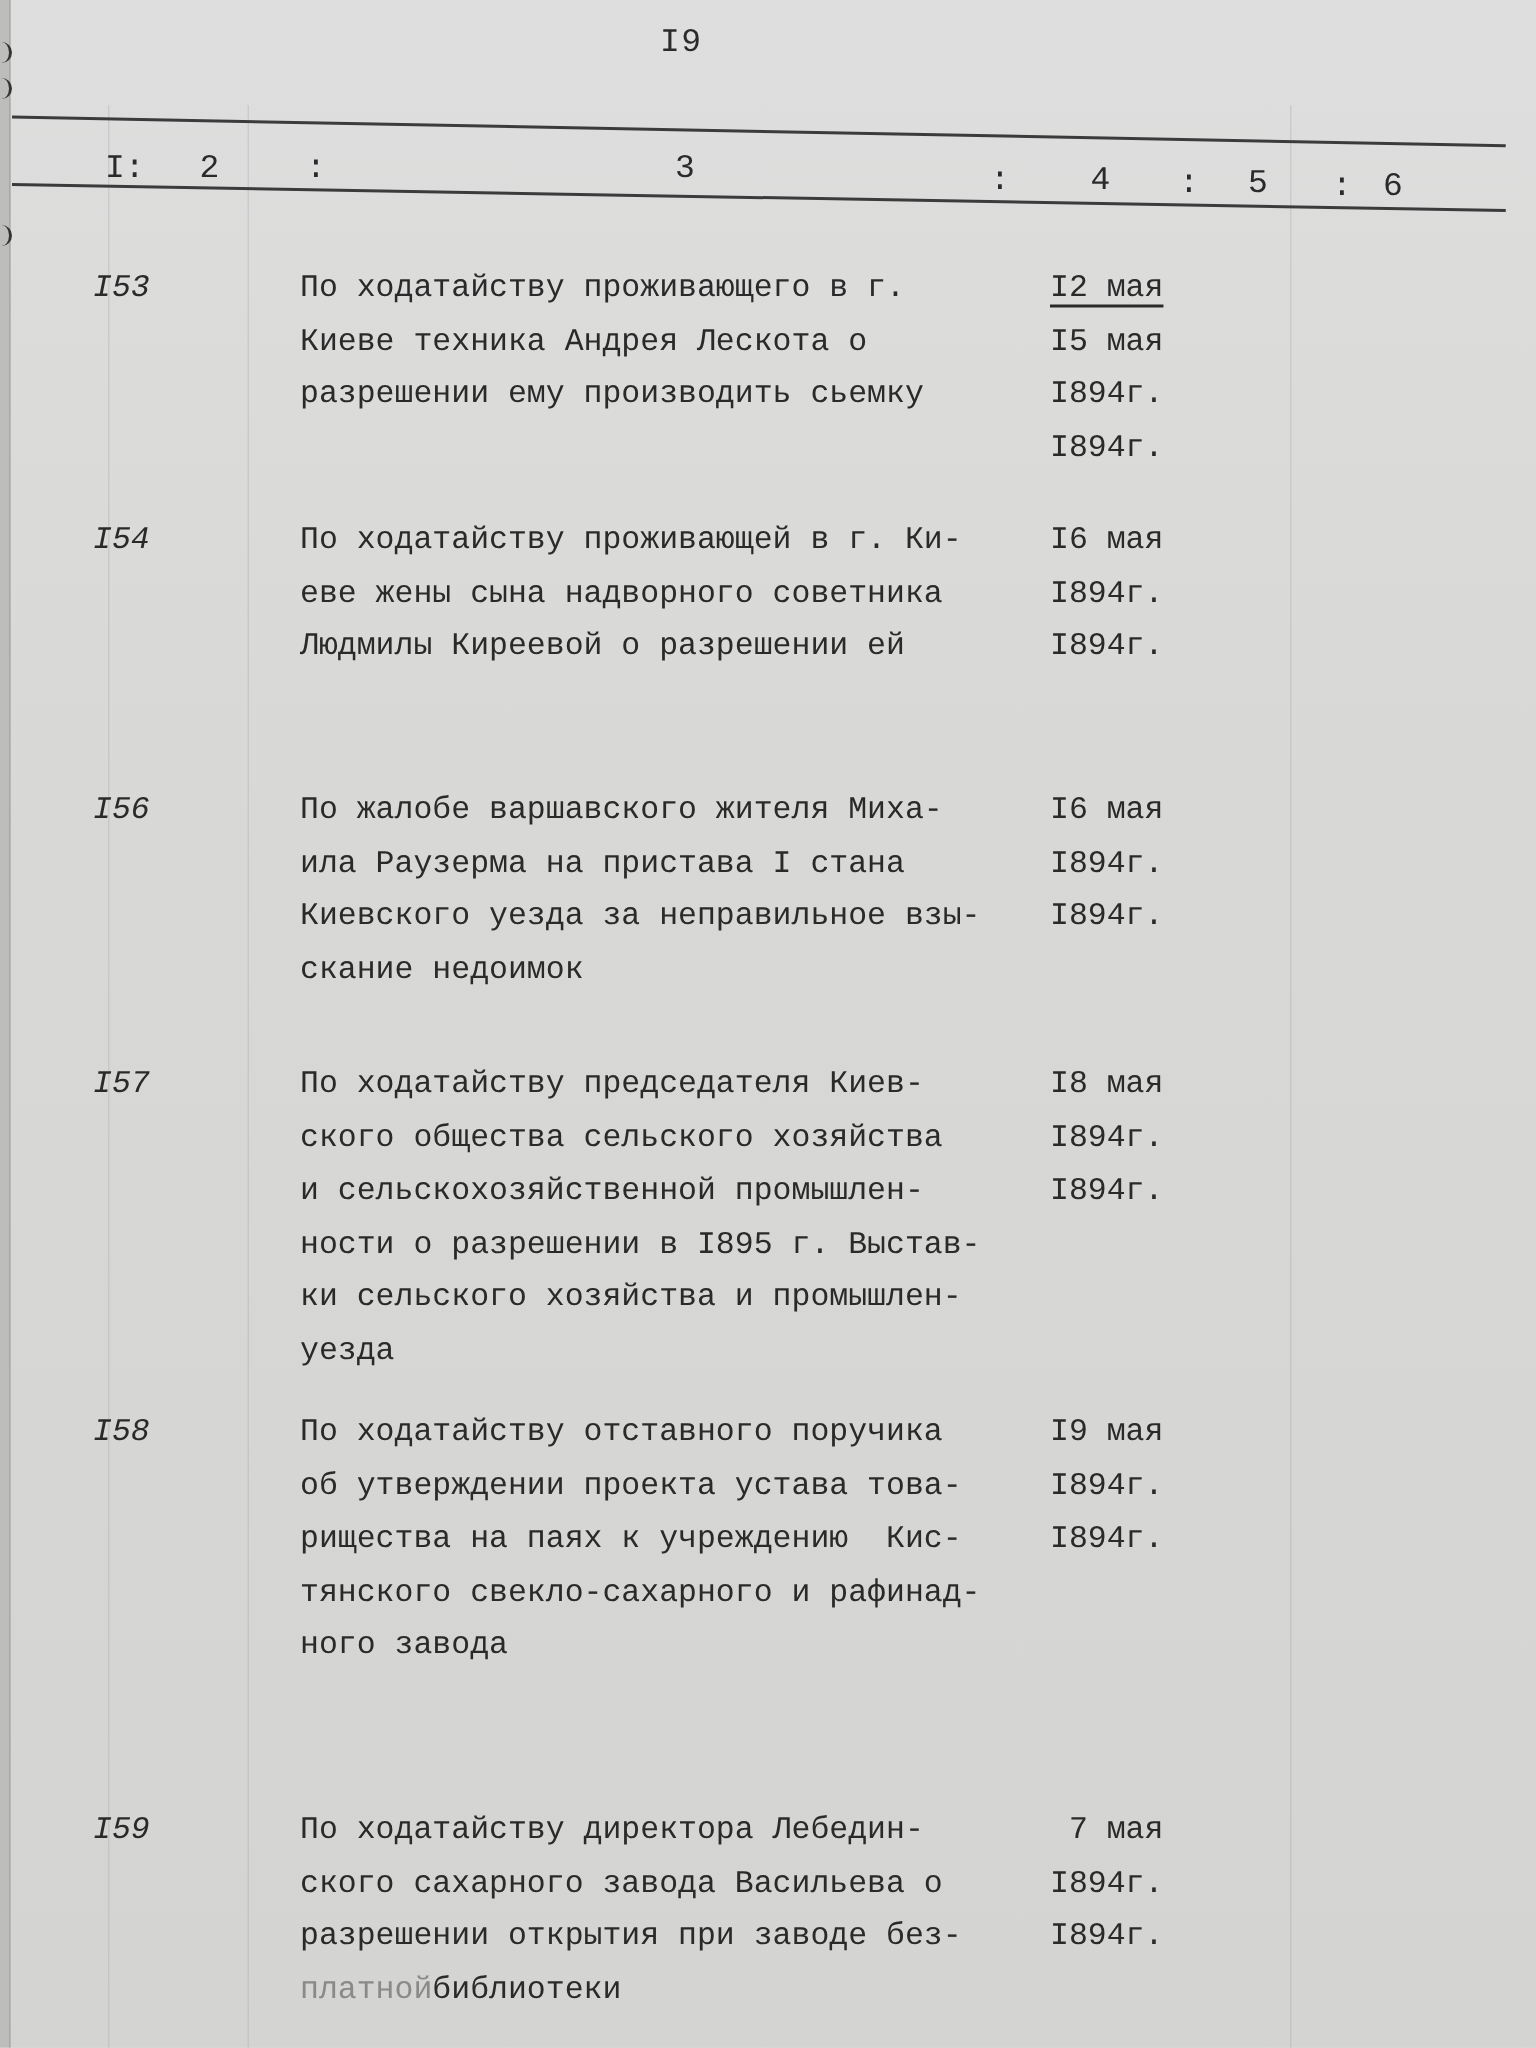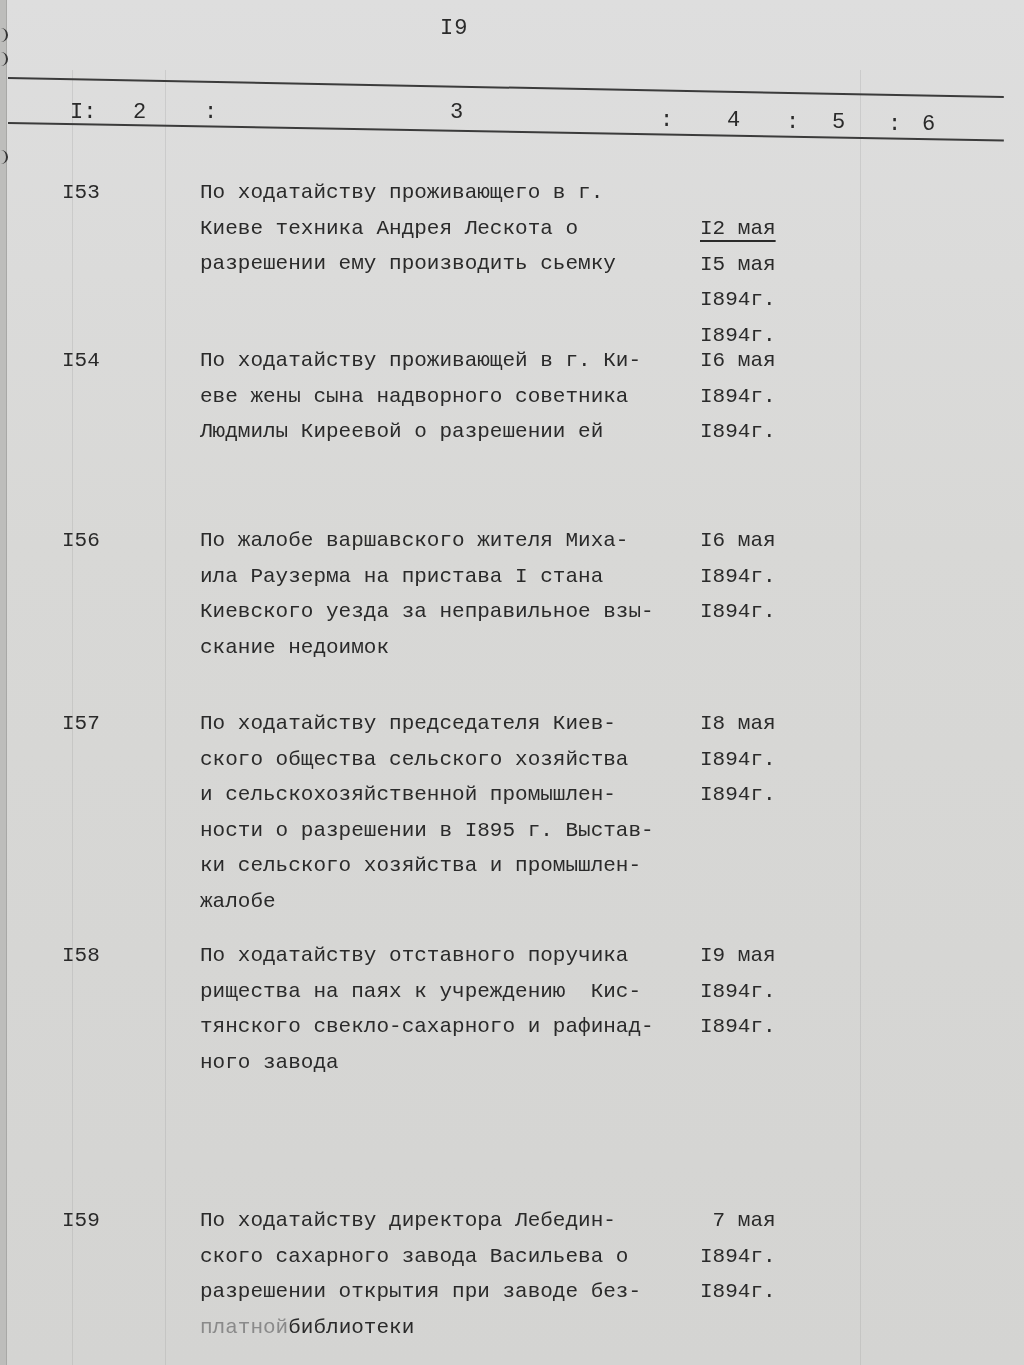--- a/index.html
+++ b/index.html
@@ -82,41 +82,41 @@
       left: 0;
       width: 1024px;
       font-size: 21px;
       line-height: 35.5px;
     }
     .entry-num {
       position: absolute;
       left: 62px;
       top: 0;
       white-space: pre;
+      font-style: italic;
     }
     .entry-text {
       position: absolute;
       left: 200px;
       top: 0;
       width: 500px;
     }
     .entry-text div, .entry-dates div {
       white-space: pre;
     }
     .entry-dates {
       position: absolute;
       left: 700px;
       top: 0;
       width: 110px;
     }
     .underlined {
       text-decoration: underline;
       text-decoration-thickness: 2px;
       text-underline-offset: 6px;
-      margin-top: 36px;
     }
     .faded {
       color: #8a8a8a;
     }
   </style>
 </head>
 <body>
 
 <div class="page">
   <div class="binding">
@@ -192,33 +192,34 @@
   </div>
 
   <div class="entry" style="top:706px">
     <div class="entry-num">I57</div>
     <div class="entry-text">
       <div>По ходатайству председателя Киев-</div>
       <div>ского общества сельского хозяйства</div>
       <div>и сельскохозяйственной промышлен-</div>
       <div>ности о разрешении в I895 г. Выстав-</div>
       <div>ки сельского хозяйства и промышлен-</div>
-      <div>жалобе</div>
+      <div>уезда</div>
     </div>
     <div class="entry-dates">
       <div>I8 мая</div>
       <div>I894г.</div>
       <div>I894г.</div>
     </div>
   </div>
 
   <div class="entry" style="top:938px">
     <div class="entry-num">I58</div>
     <div class="entry-text">
       <div>По ходатайству отставного поручика</div>
+      <div>об утверждении проекта устава това-</div>
       <div>рищества на паях к учреждению  Кис-</div>
       <div>тянского свекло-сахарного и рафинад-</div>
       <div>ного завода</div>
     </div>
     <div class="entry-dates">
       <div>I9 мая</div>
       <div>I894г.</div>
       <div>I894г.</div>
     </div>
   </div>

